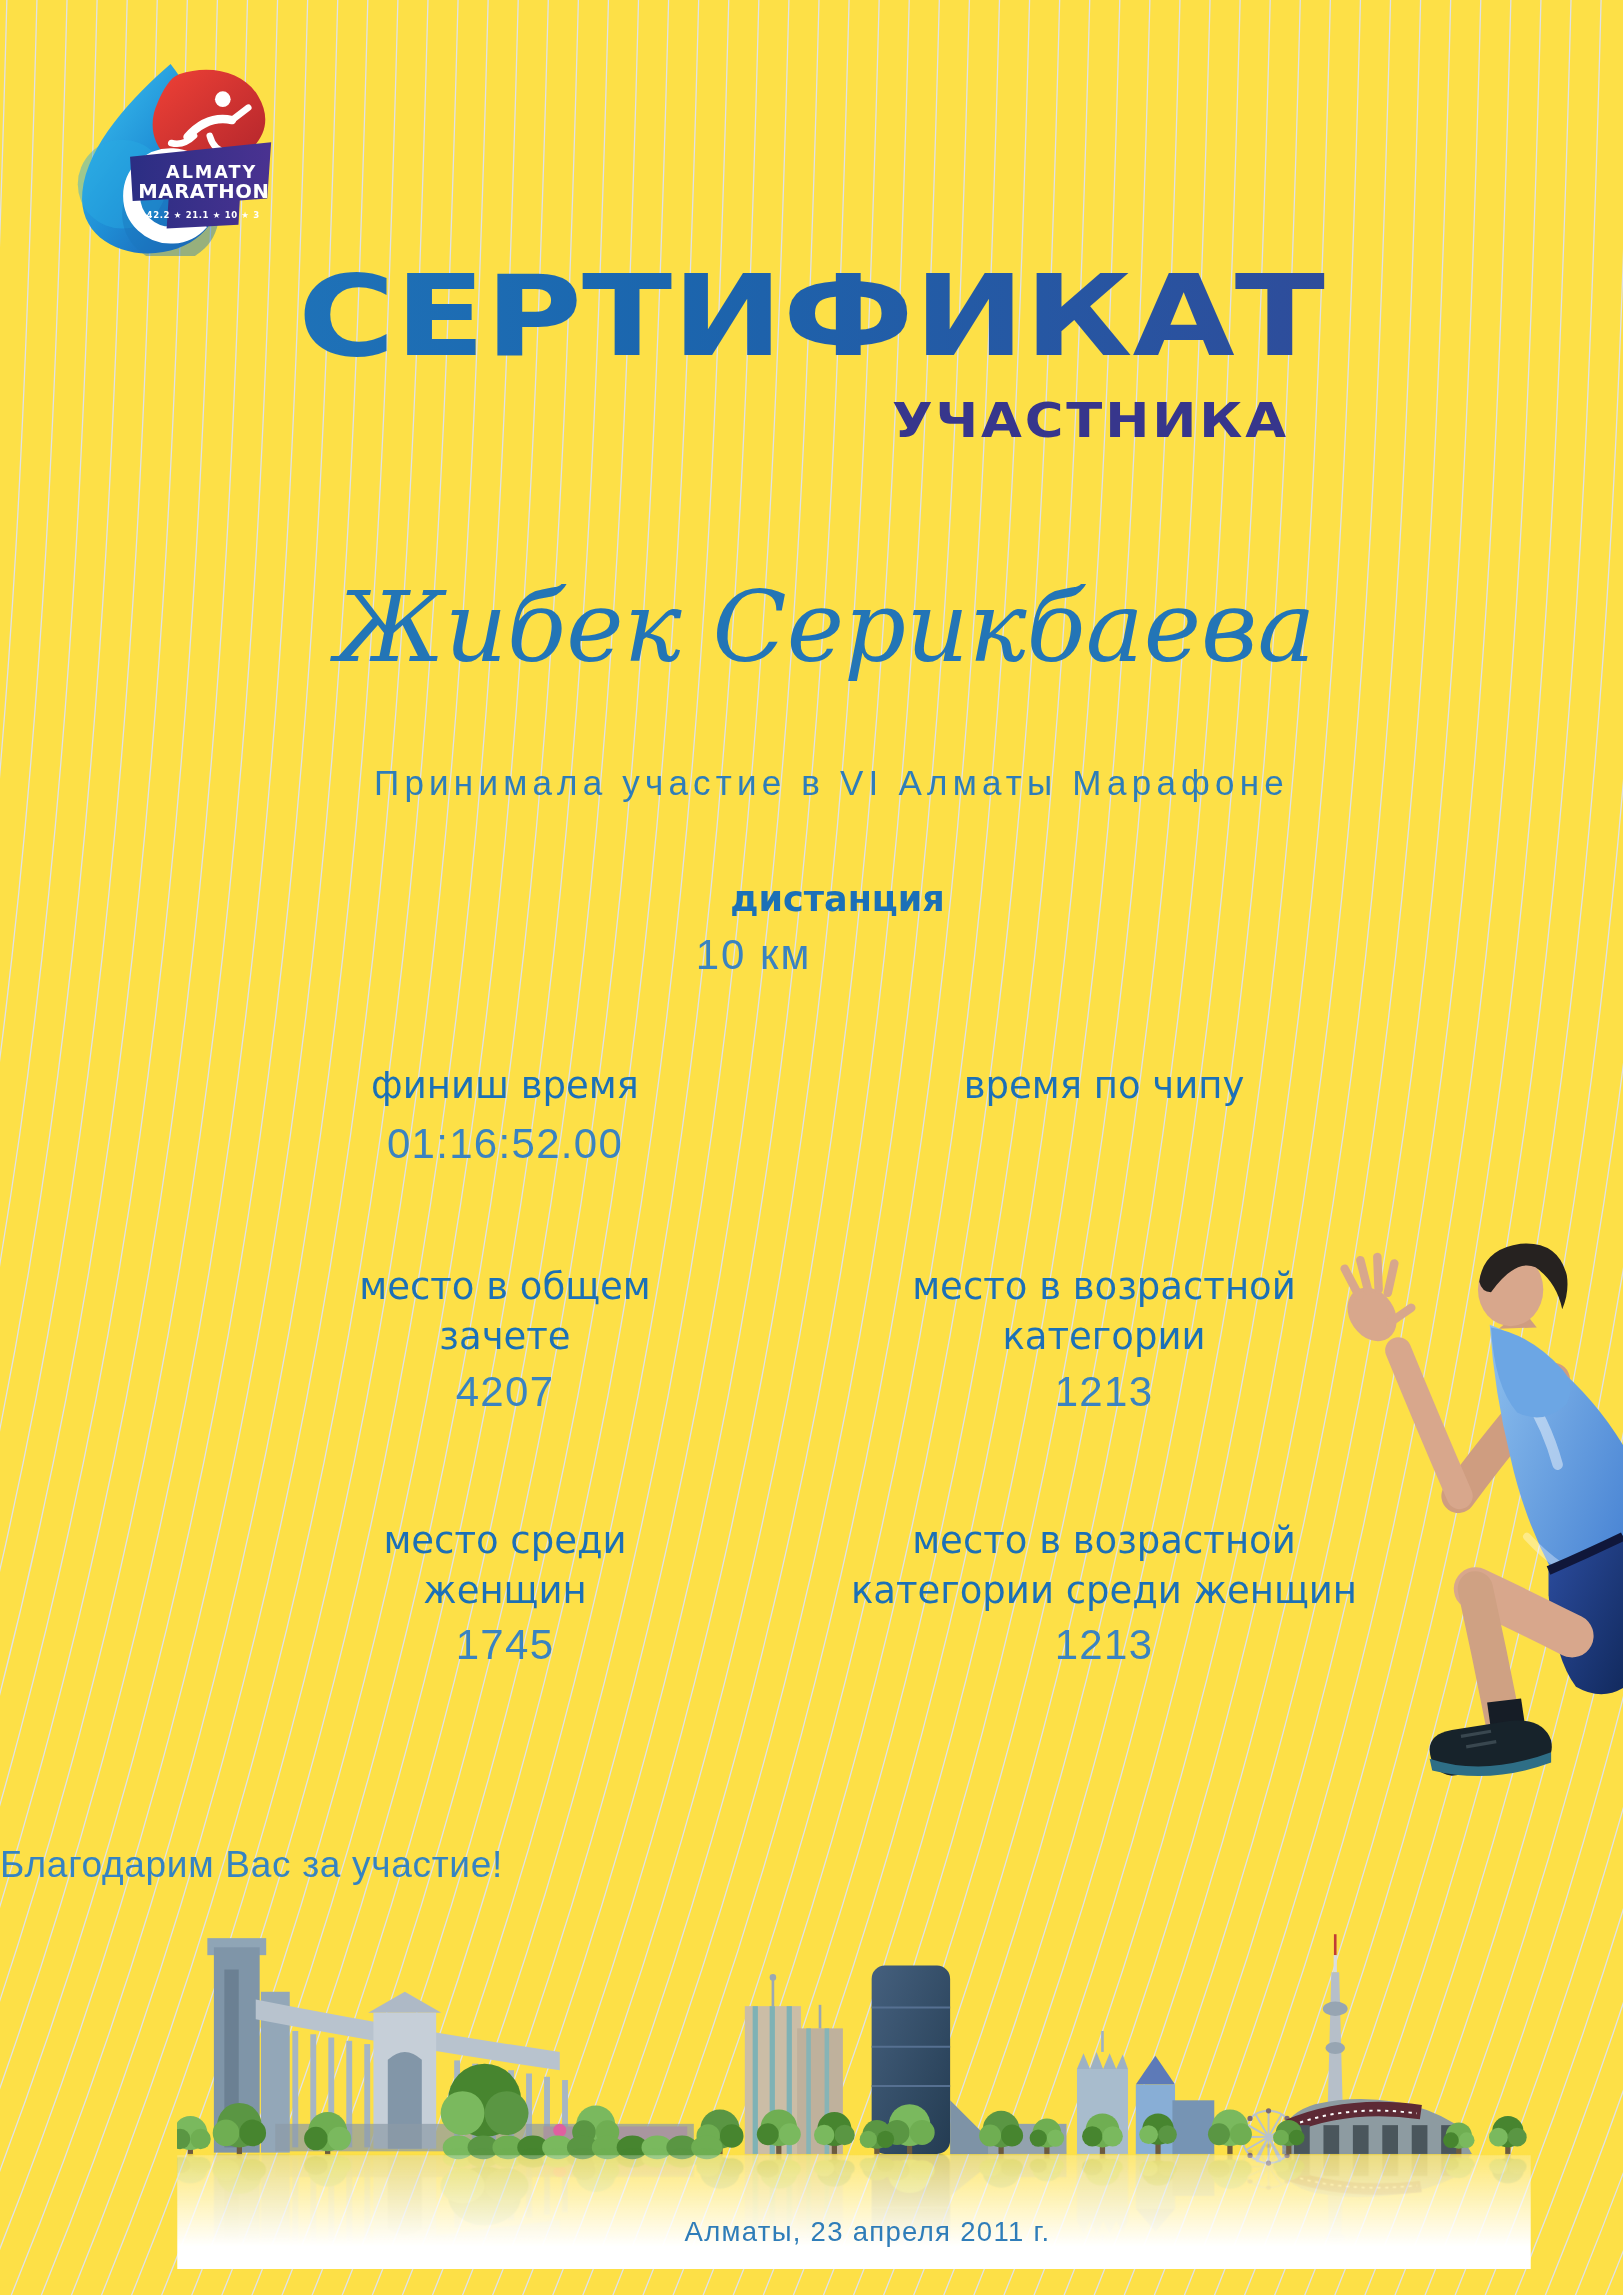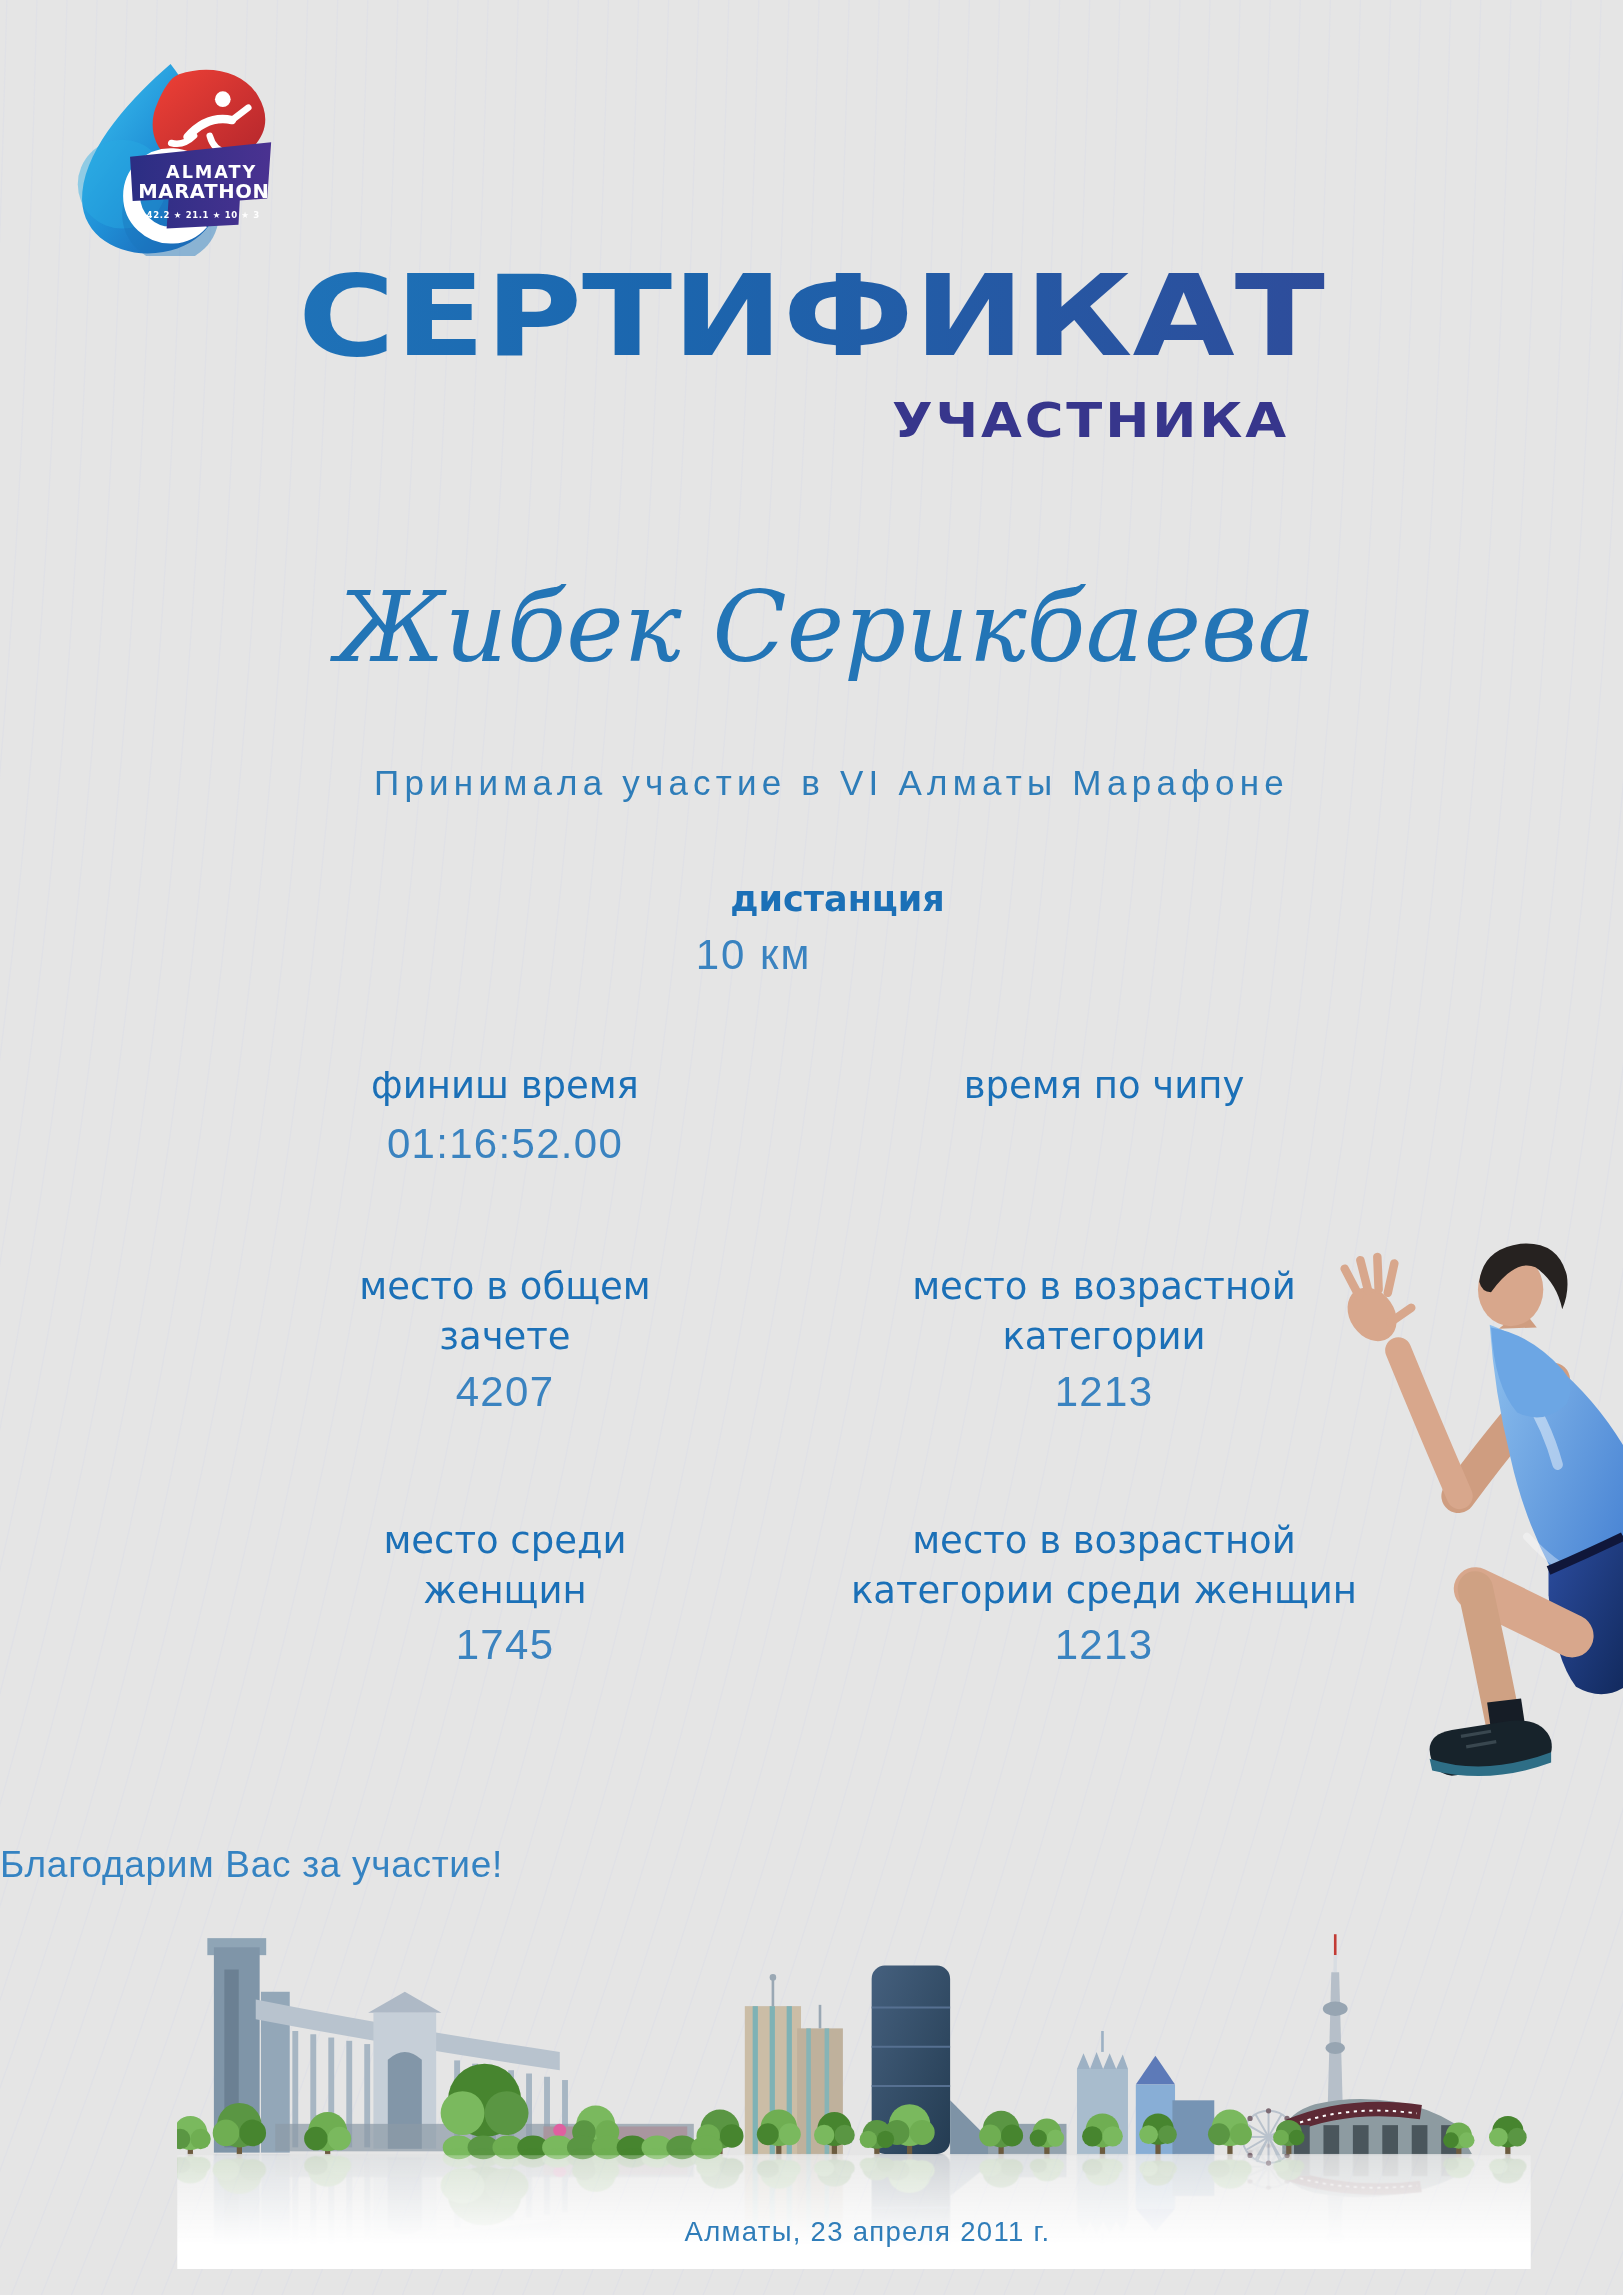--- a/index.html
+++ b/index.html
@@ -1,16 +1,16 @@
 <!DOCTYPE html>
 <html style="font-size:10.5px"><head>
 <meta charset="utf-8">
 <style>
   html,body{margin:0;padding:0;background:#fff;}
-  #page{position:relative;width:1623px;height:2295px;overflow:hidden;background:#e5e5e5;
+  #page{position:relative;width:1623px;height:2295px;overflow:hidden;background:#fde047;
         font-family:"Liberation Sans",sans-serif;}
   #bg-lines{position:absolute;left:0;top:0;width:1623px;height:2295px;}
   #bg-lines path{fill:none;stroke:#e0e1e6;stroke-width:2;}
 
   .logo-box{position:absolute;left:71px;top:60px;width:203px;height:196px;}
 
   .title{position:absolute;left:0;top:260px;width:1623px;text-align:center;
          font-family:"DejaVu Sans",sans-serif;font-weight:800;font-size:112px;line-height:1;
          letter-spacing:0px;
          background:linear-gradient(90deg,#2380c3 0%,#1b66ae 42%,#3b3b8e 100%);

